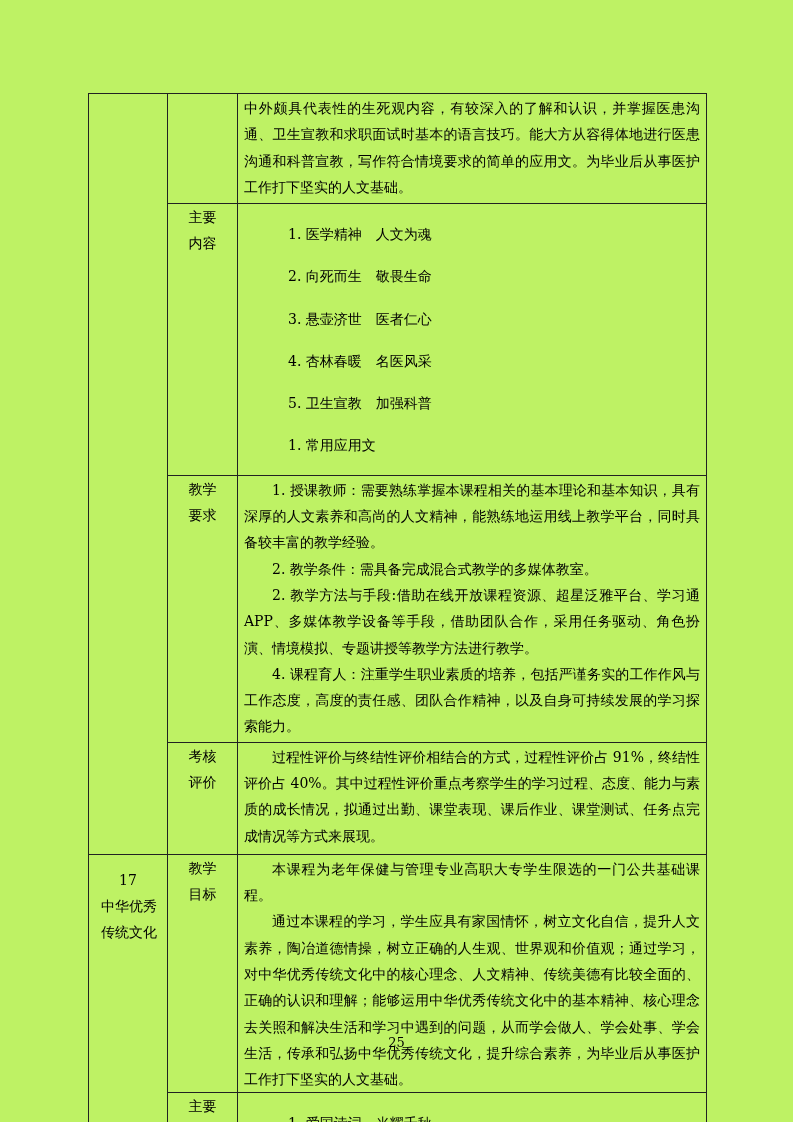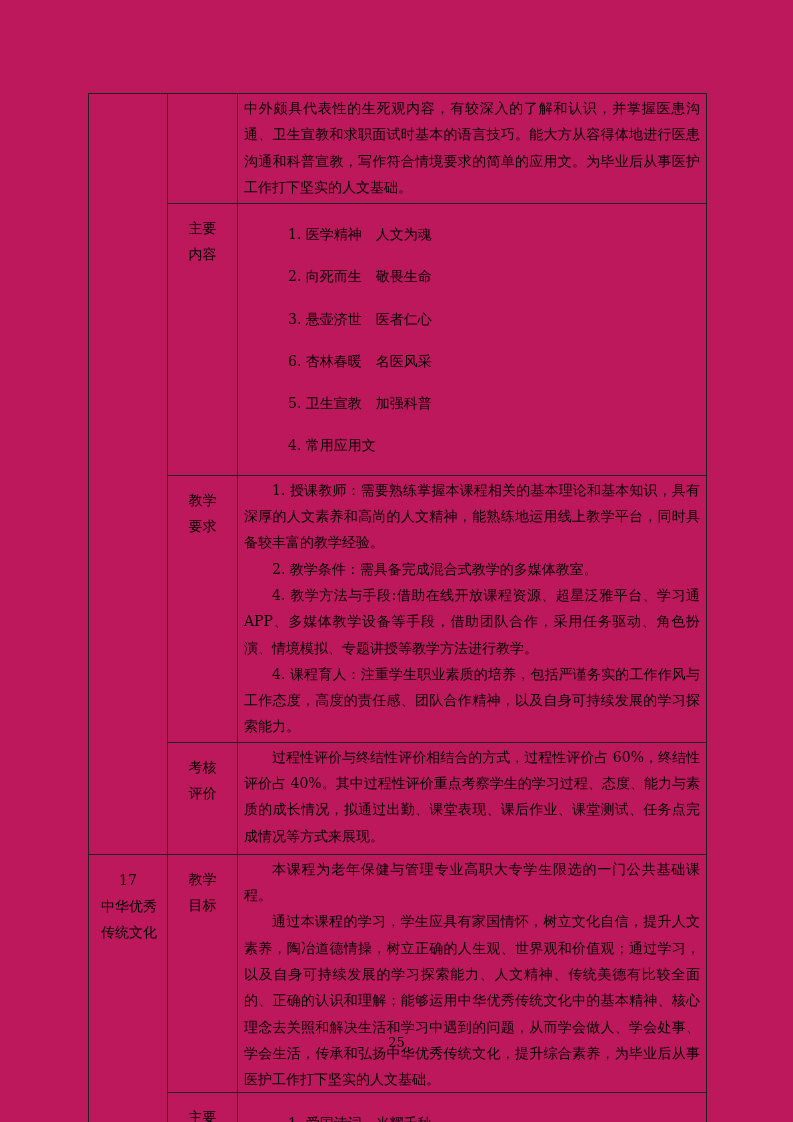--- a/index.html
+++ b/index.html
@@ -4,21 +4,21 @@
 <style>
   html, body {
     margin: 0;
     padding: 0;
     background: #ffffff;
   }
   .page {
     position: relative;
     width: 793px;
     height: 1122px;
-    background: #be185d;
+    background: #bef264;
     font-family: "DejaVu Serif", "Liberation Serif", serif;
     color: #000000;
     overflow: hidden;
   }
   table.course-table {
     position: absolute;
     left: 88px;
     top: 93px;
     width: 618px;
     border-collapse: collapse;
@@ -33,21 +33,20 @@
   }
   td.label-cell {
     vertical-align: middle;
     text-align: center;
     padding: 0;
   }
   .label-wrap {
     display: inline-block;
     width: 2em;
     text-align: right;
-    margin-top: 11px;
   }
   td.course-cell {
     vertical-align: middle;
     text-align: center;
     padding: 12px;
   }
   .course-name {
     display: inline-block;
     width: 4em;
     text-align: right;
@@ -102,58 +101,58 @@
     </tr>
 
     <tr style="height:160px;">
       <td class="label-cell">
         <span class="label-wrap">主要内容</span>
       </td>
       <td class="content-cell">
         <div class="list-line">1. 医学精神　人文为魂</div>
         <div class="list-line">2. 向死而生　敬畏生命</div>
         <div class="list-line">3. 悬壶济世　医者仁心</div>
-        <div class="list-line">6. 杏林春暖　名医风采</div>
+        <div class="list-line">4. 杏林春暖　名医风采</div>
         <div class="list-line">5. 卫生宣教　加强科普</div>
-        <div class="list-line">4. 常用应用文</div>
+        <div class="list-line">1. 常用应用文</div>
       </td>
     </tr>
 
     <tr style="height:267px;padding-left:26px;">
       <td class="label-cell">
         <span class="label-wrap">教学要求</span>
       </td>
       <td class="content-cell">
         <p class="para">1. 授课教师：需要熟练掌握本课程相关的基本理论和基本知识，具有深厚的人文素养和高尚的人文精神，能熟练地运用线上教学平台，同时具备较丰富的教学经验。</p>
         <p class="para">2. 教学条件：需具备完成混合式教学的多媒体教室。</p>
-        <p class="para">4. 教学方法与手段:借助在线开放课程资源、超星泛雅平台、学习通 APP、多媒体教学设备等手段，借助团队合作，采用任务驱动、角色扮演、情境模拟、专题讲授等教学方法进行教学。</p>
+        <p class="para">2. 教学方法与手段:借助在线开放课程资源、超星泛雅平台、学习通 APP、多媒体教学设备等手段，借助团队合作，采用任务驱动、角色扮演、情境模拟、专题讲授等教学方法进行教学。</p>
         <p class="para">4. 课程育人：注重学生职业素质的培养，包括严谨务实的工作作风与工作态度，高度的责任感、团队合作精神，以及自身可持续发展的学习探索能力。</p>
       </td>
     </tr>
 
     <tr style="height:112px;padding-left:28px;">
       <td class="label-cell">
         <span class="label-wrap">考核评价</span>
       </td>
       <td class="content-cell">
-        <p class="para">过程性评价与终结性评价相结合的方式，过程性评价占 60%，终结性评价占 40%。其中过程性评价重点考察学生的学习过程、态度、能力与素质的成长情况，拟通过出勤、课堂表现、课后作业、课堂测试、任务点完成情况等方式来展现。</p>
+        <p class="para">过程性评价与终结性评价相结合的方式，过程性评价占 91%，终结性评价占 40%。其中过程性评价重点考察学生的学习过程、态度、能力与素质的成长情况，拟通过出勤、课堂表现、课后作业、课堂测试、任务点完成情况等方式来展现。</p>
       </td>
     </tr>
 
     <tr style="height:210px;">
       <td class="course-cell" rowspan="2">
         <div>17</div>
         <div class="course-name">中华优秀传统文化</div>
       </td>
       <td class="label-cell">
         <span class="label-wrap">教学目标</span>
       </td>
       <td class="content-cell">
         <p class="para">本课程为老年保健与管理专业高职大专学生限选的一门公共基础课程。</p>
-        <p class="para">通过本课程的学习，学生应具有家国情怀，树立文化自信，提升人文素养，陶冶道德情操，树立正确的人生观、世界观和价值观；通过学习，以及自身可持续发展的学习探索能力、人文精神、传统美德有比较全面的、正确的认识和理解；能够运用中华优秀传统文化中的基本精神、核心理念去关照和解决生活和学习中遇到的问题，从而学会做人、学会处事、学会生活，传承和弘扬中华优秀传统文化，提升综合素养，为毕业后从事医护工作打下坚实的人文基础。</p>
+        <p class="para">通过本课程的学习，学生应具有家国情怀，树立文化自信，提升人文素养，陶冶道德情操，树立正确的人生观、世界观和价值观；通过学习，对中华优秀传统文化中的核心理念、人文精神、传统美德有比较全面的、正确的认识和理解；能够运用中华优秀传统文化中的基本精神、核心理念去关照和解决生活和学习中遇到的问题，从而学会做人、学会处事、学会生活，传承和弘扬中华优秀传统文化，提升综合素养，为毕业后从事医护工作打下坚实的人文基础。</p>
       </td>
     </tr>
 
     <tr style="height:50px;">
       <td class="label-cell">
         <span class="label-wrap">主要内容</span>
       </td>
       <td class="content-cell">
         <div class="list-line">1. 爱国诗词，光耀千秋</div>
         <div class="list-line">1. 文化之根，民族基石</div>

